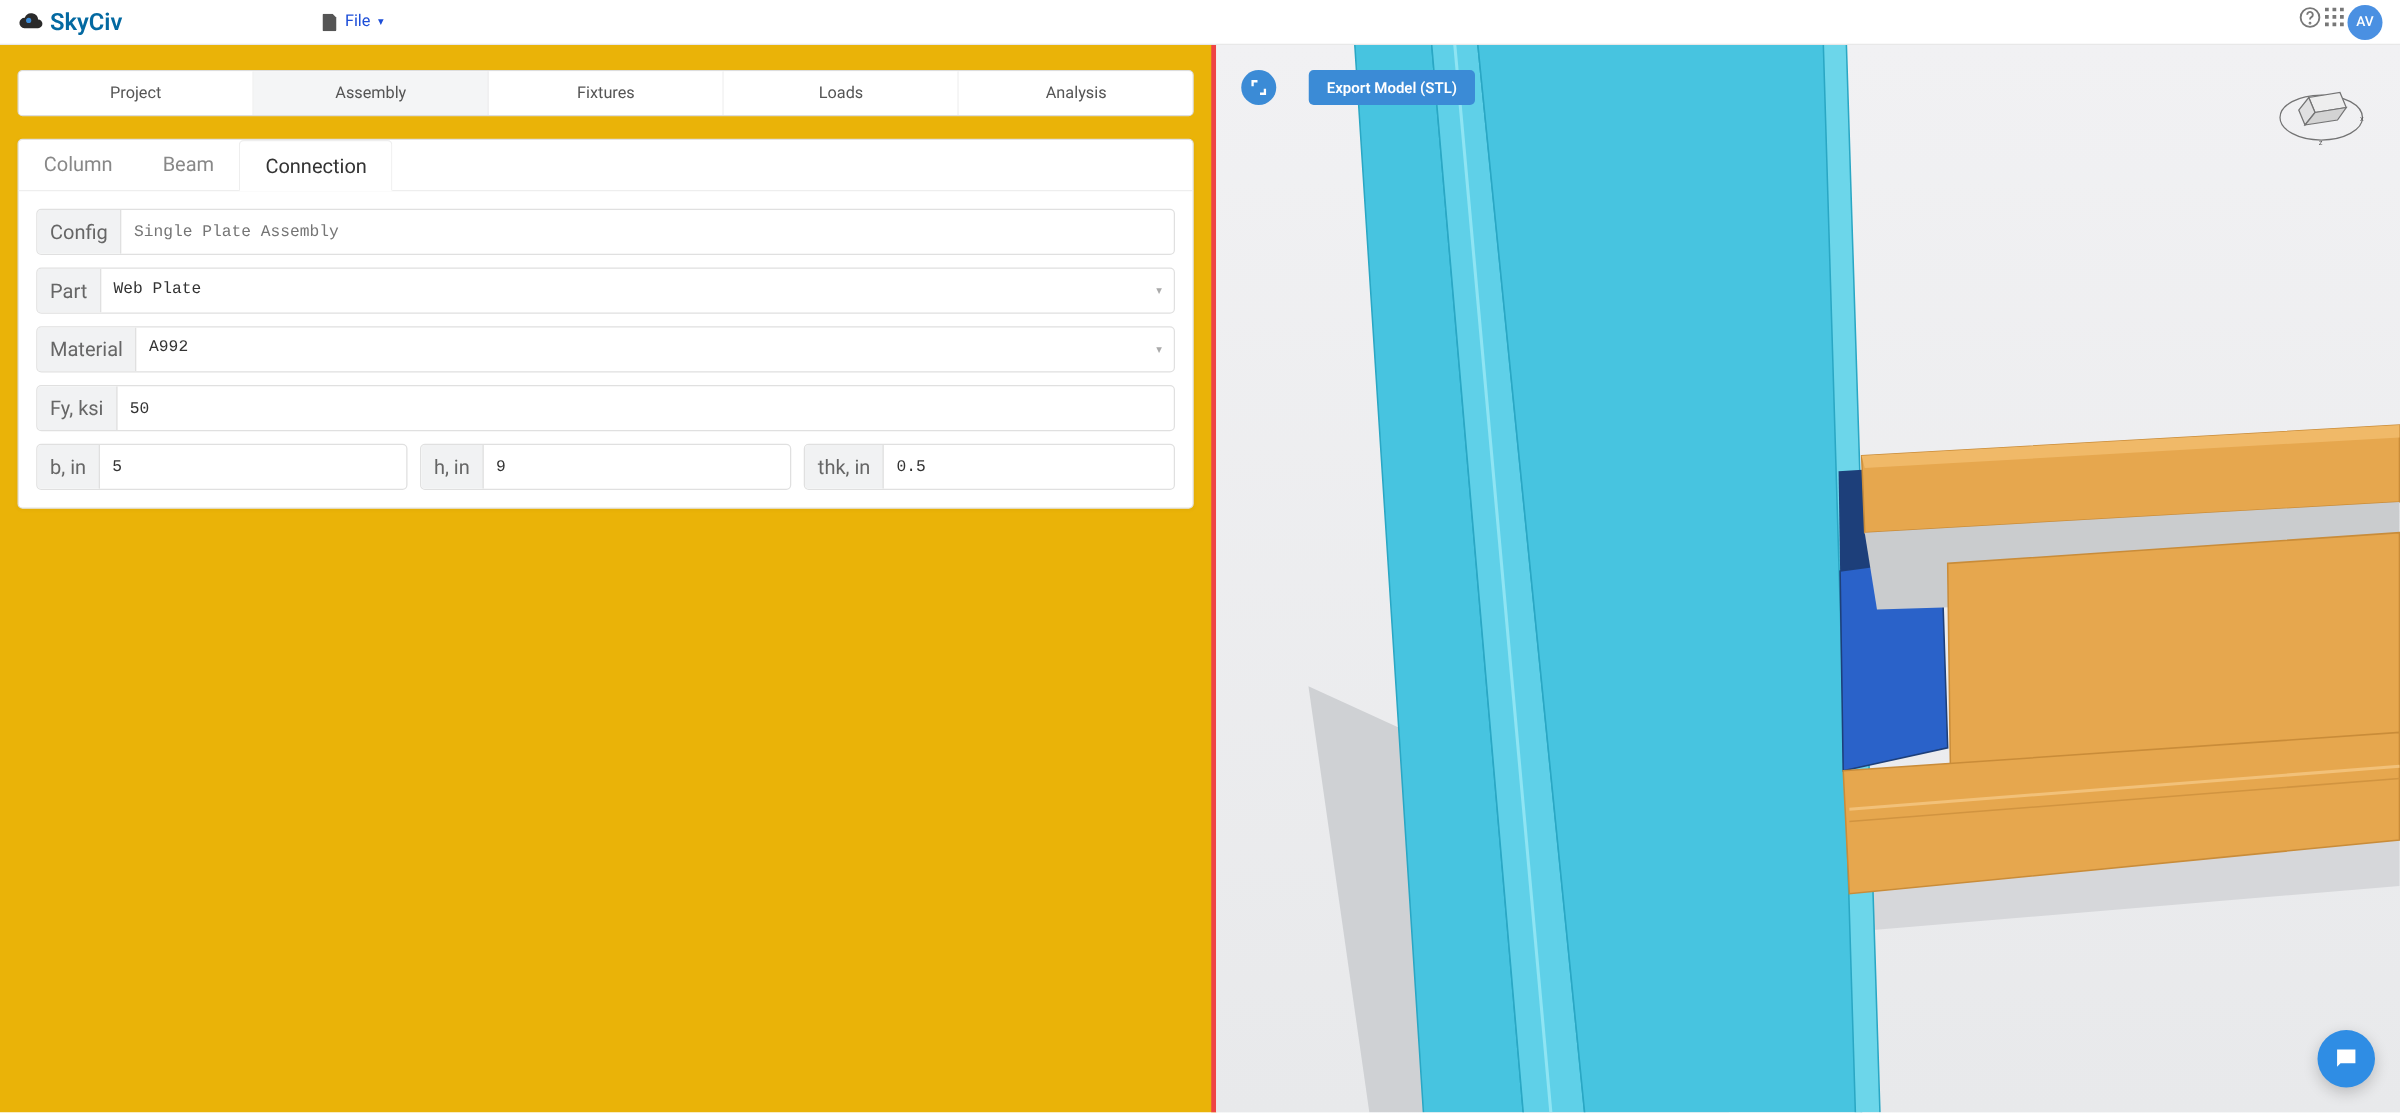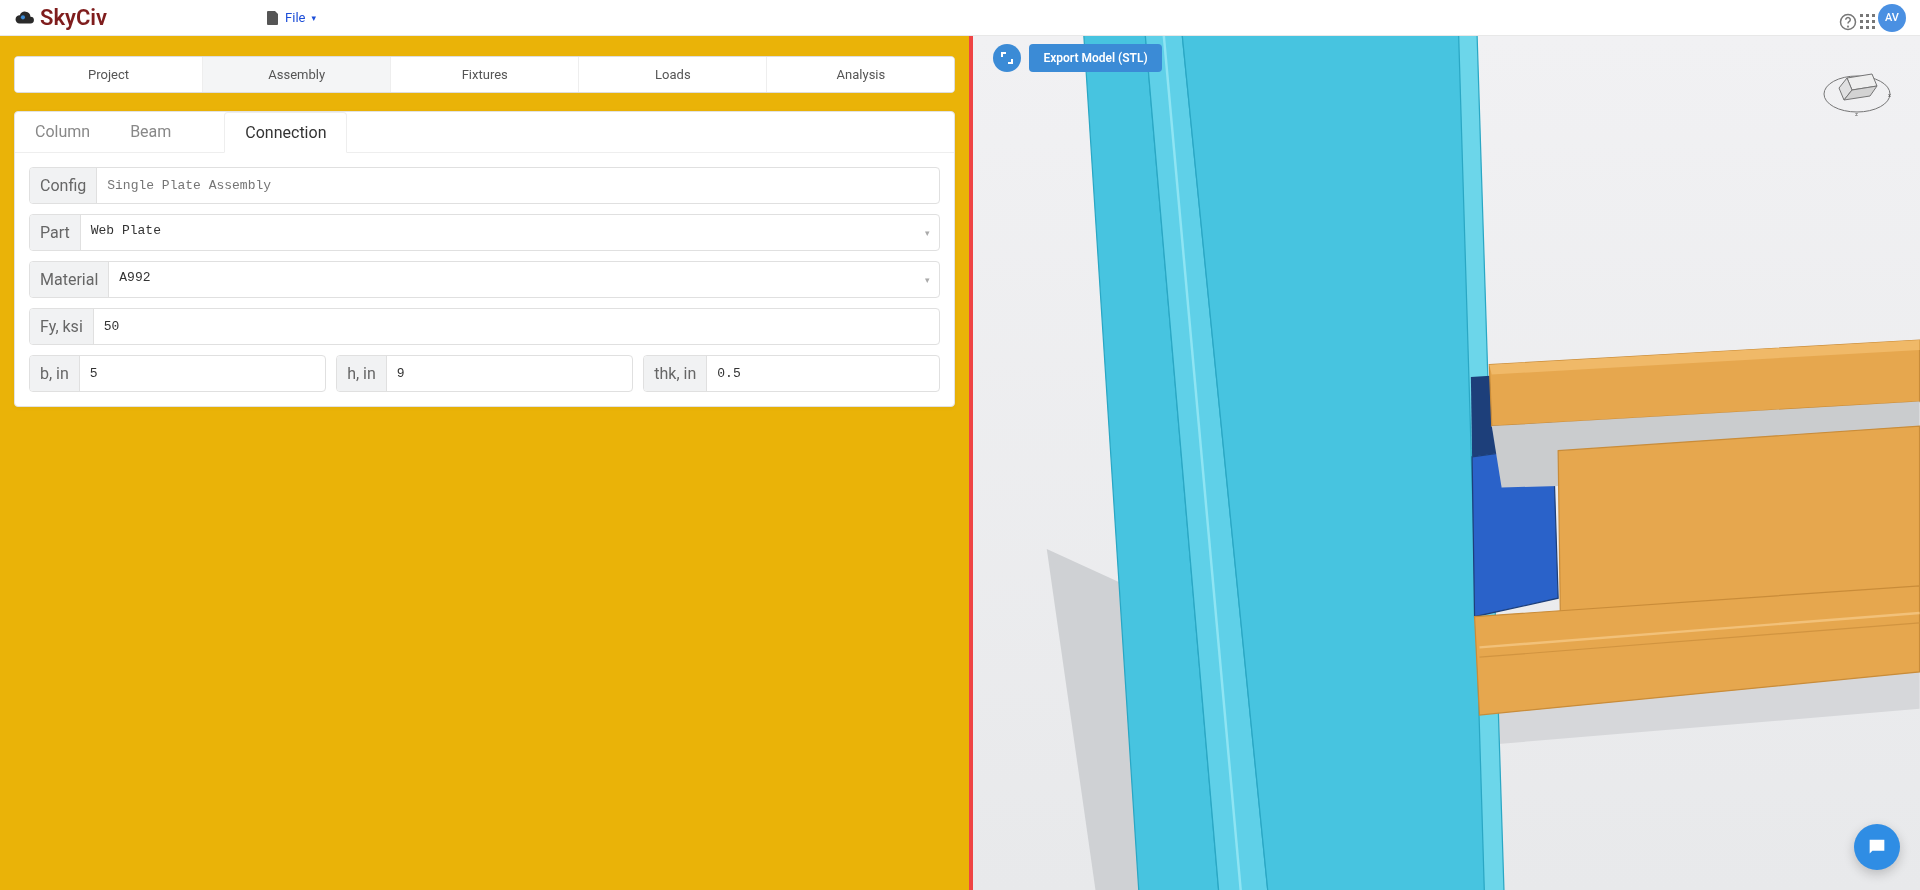--- a/index.html
+++ b/index.html
@@ -1,53 +1,53 @@
 <!DOCTYPE html>
 <html><head>
 <meta charset="utf-8">
 <style>
 * { box-sizing: border-box; margin: 0; padding: 0; font-family: -apple-system, BlinkMacSystemFont, "Segoe UI", Roboto, "Helvetica Neue", Arial, sans-serif; }
 html, body { width: 100%; height: 100%; overflow: hidden; }
 body { display: flex; flex-direction: column; background: #fff; color: #444; }
 
 .topbar { height: 36px; display: flex; align-items: center; padding: 0 14px; border-bottom: 1px solid #e8e8e8; }
-.logo { display: flex; align-items: center; gap: 4px; font-size: 22px; font-weight: 600; color: #7f1d1d; }
+.logo { display: flex; gap: 4px; font-size: 19px; font-weight: 600; color: #0369a1; }
 .logo svg { width: 22px; height: 22px; }
 .file-menu { margin-left: 160px; display: flex; align-items: center; gap: 6px; font-size: 13px; color: #1d4ed8; cursor: pointer; }
-.top-right { margin-left: auto; display: flex; align-items: flex-end; gap: 0; }
+.top-right { margin-left: auto; display: flex; align-items: flex-start; gap: 0; }
 .top-icon { width: 20px; height: 20px; display: flex; align-items: center; justify-content: center; color: #666; cursor: pointer; }
 .avatar { width: 28px; height: 28px; border-radius: 50%; background: #4a90e2; color: #fff; display: flex; align-items: center; justify-content: center; font-size: 11px; font-weight: 500; cursor: pointer; }
 
 .main { flex: 1; display: flex; min-height: 0; }
 .left-pane { width: 50.7%; background: #eab308; padding: 20px 14px; overflow: auto; border-right: 4px solid #ef4444; }
 .right-pane { flex: 1; background: #ecedef; position: relative; }
 
 .tabs-main { display: flex; border: 1px solid #ddd; border-radius: 4px; background: #fff; overflow: hidden; }
 .tab-main { flex: 1; text-align: center; padding: 10px 0; font-size: 13px; color: #555; cursor: pointer; border-right: 1px solid #eee; background: #fff; }
 .tab-main:last-child { border-right: none; }
 .tab-main.active { background: #f4f5f6; position: relative; }
 
 .panel { margin-top: 18px; background: #fff; border: 1px solid #e2e2e2; border-radius: 4px; box-shadow: 0 1px 4px rgba(0,0,0,0.04); }
 .subtabs { display: flex; border-bottom: 1px solid #eee; }
 .subtab { padding: 10px 20px; font-size: 16px; color: #888; cursor: pointer; }
-.subtab.active { color: #333; border: 1px solid #eee; border-bottom: 1px solid #fff; margin-bottom: -1px; border-radius: 4px 4px 0 0; background: #fff; margin-left: 33px; }
+.subtab.active { color: #333; border: 1px solid #eee; border-bottom: 1px solid #fff; margin-bottom: -1px; border-radius: 4px 4px 0 0; background: #fff; }
 
 .panel-body { padding: 14px; display: flex; flex-direction: column; gap: 10px; }
 .row { display: flex; gap: 10px; }
 .field-group { display: flex; border: 1px solid #e0e0e0; border-radius: 4px; overflow: hidden; background: #fff; }
 .field-group.flex { flex: 1; }
 .prefix { padding: 8px 10px; background: #f1f2f3; font-size: 16px; color: #666; display: flex; align-items: center; border-right: 1px solid #e0e0e0; white-space: nowrap; }
 .field-input { flex: 1; border: none; outline: none; padding: 8px 10px; font-size: 13px; color: #333; background: transparent; font-family: Liberation Mono, monospace; }
 .field-input.placeholder { color: #bbb; }
 .field-input.select { cursor: pointer; }
 .dropdown-caret { padding: 0 10px; display: flex; align-items: center; color: #aaa; font-size: 9px; }
 
 
 .viewport { position: absolute; inset: 0; background: linear-gradient(180deg, #f1f1f3 0%, #e8e9eb 100%); overflow: hidden; }
-.vp-controls { position: absolute; top: 8px; left: 20px; display: flex; gap: 8px; align-items: center; }
+.vp-controls { position: absolute; top: 20px; left: 20px; display: flex; gap: 26px; align-items: center; }
 .vp-round { width: 28px; height: 28px; border-radius: 50%; background: #3b8bd6; display: flex; align-items: center; justify-content: center; color: #fff; cursor: pointer; }
 .vp-export { background: #3b8bd6; color: #fff; padding: 7px 14px; border-radius: 4px; font-size: 12px; font-weight: 600; cursor: pointer; }
 .orient-cube { position: absolute; top: 28px; right: 28px; width: 70px; height: 54px; opacity: 0.8; }
 
 .chat-bubble { position: absolute; bottom: 20px; right: 20px; width: 46px; height: 46px; border-radius: 50%; background: #2f8de4; display: flex; align-items: center; justify-content: center; cursor: pointer; box-shadow: 0 4px 12px rgba(0,0,0,0.2); }
 .chat-bubble svg { width: 22px; height: 22px; }
 
 .model-svg { position: absolute; left: 0; top: 0; }
 </style>
 </head>

